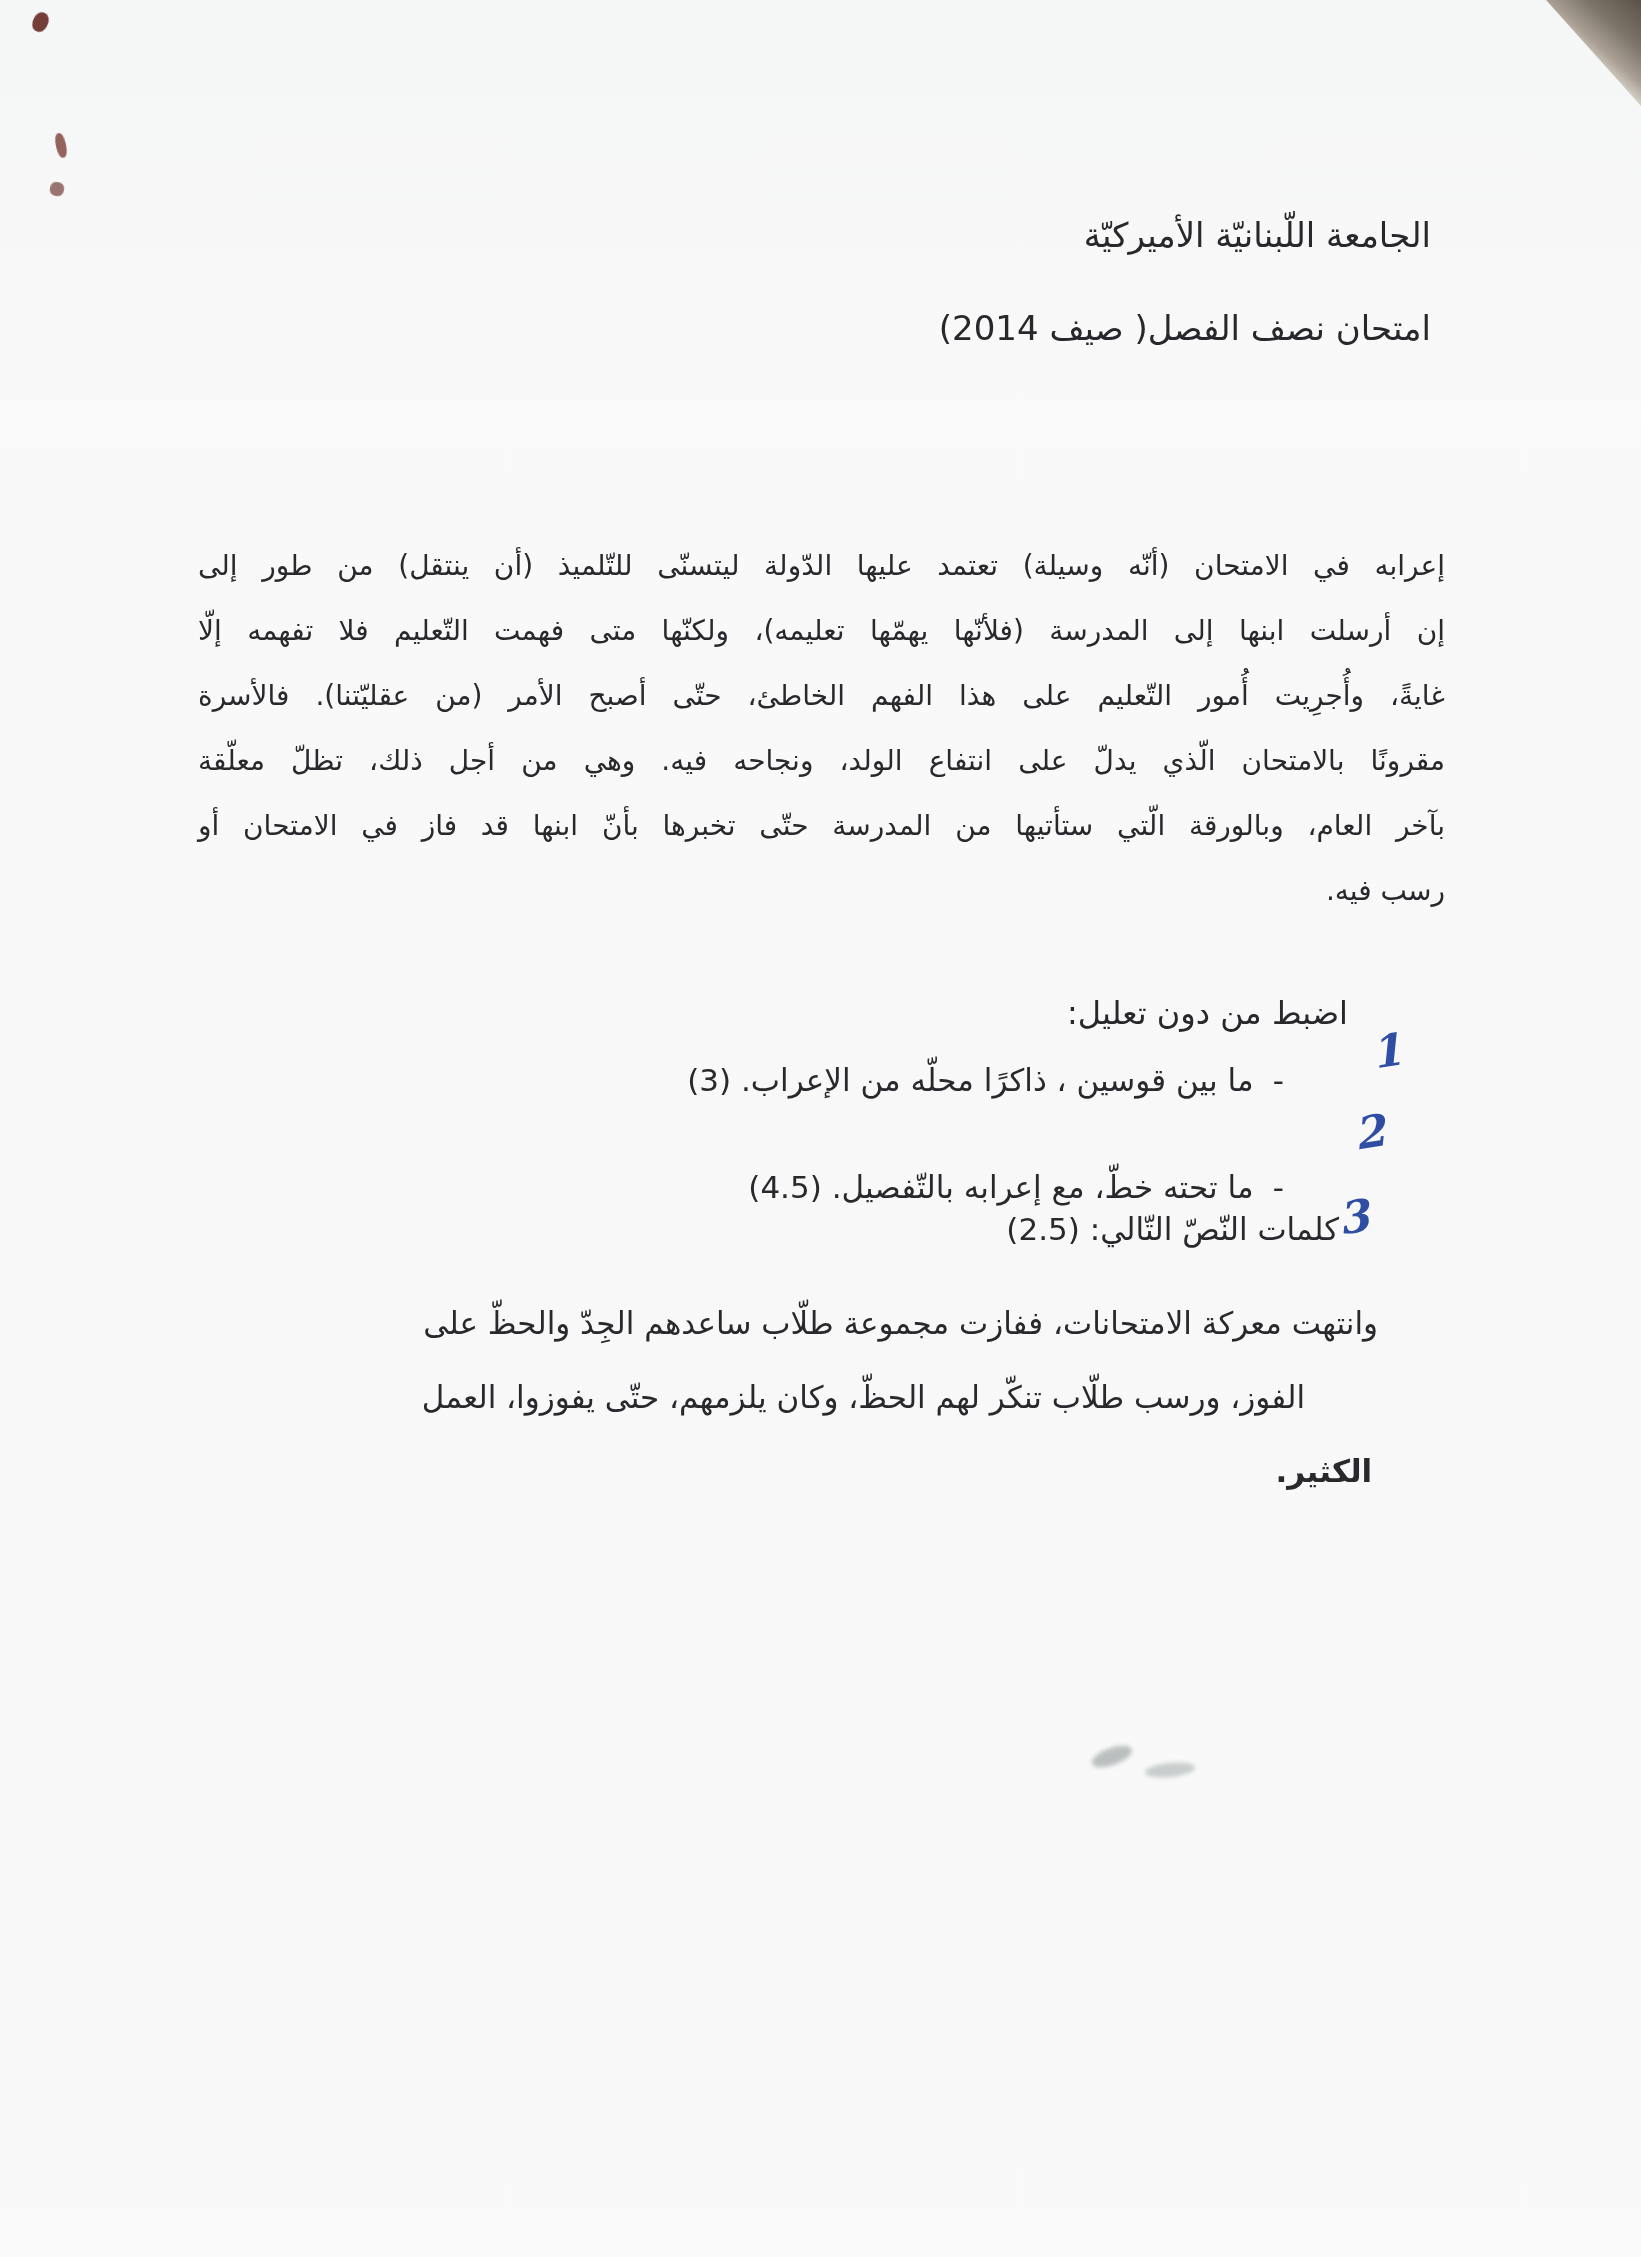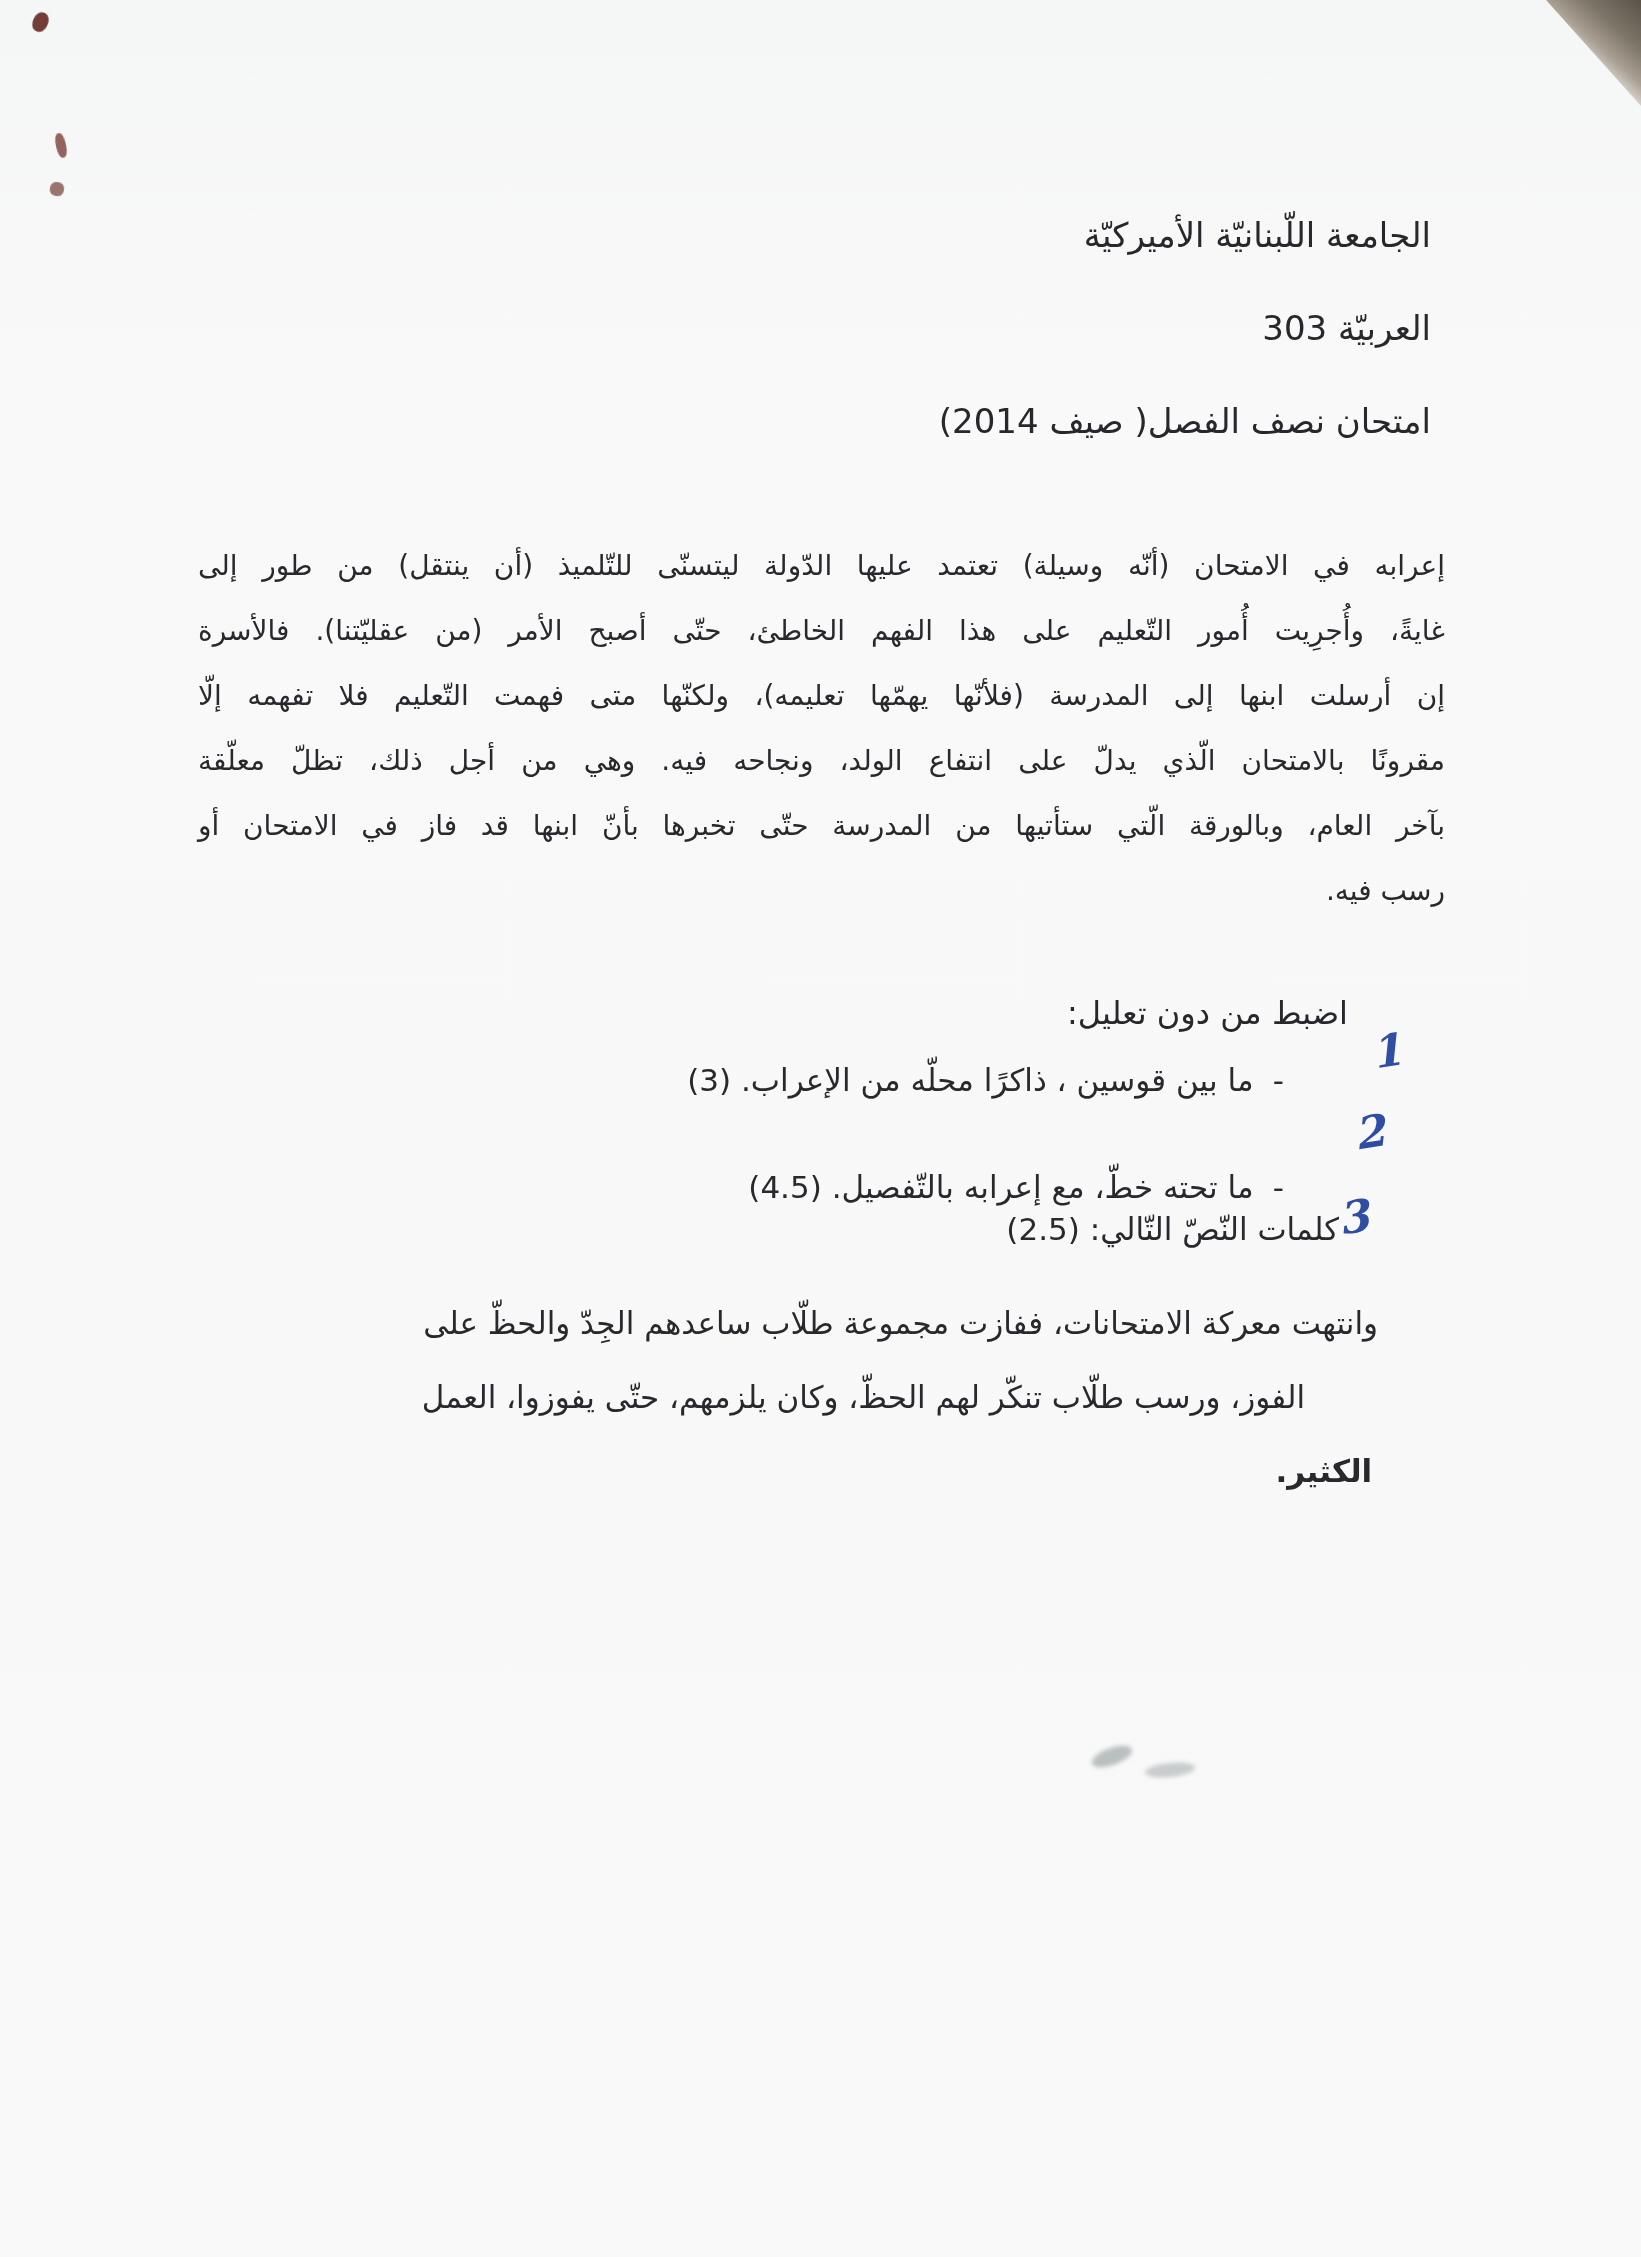--- a/index.html
+++ b/index.html
@@ -75,28 +75,27 @@
 
   <div class="corner-fold"></div>
   <div class="ink-mark ink-a"></div>
   <div class="ink-mark ink-b"></div>
   <div class="ink-mark ink-c"></div>
   <div class="pencil pencil-1"></div>
   <div class="pencil pencil-2"></div>
 
   <div class="header-block rtl">
     <div>الجامعة اللّبنانيّة الأميركيّة</div>
-    <div>العربيّة 303</div>
     <div>امتحان نصف الفصل( صيف 2014)</div>
   </div>
 
   <div class="main-text rtl">
     <div class="jline"><span>إعرابه في الامتحان (أنّه وسيلة)  تعتمد عليها </span><span class="u">الدّولة</span><span> ليتسنّى للتّلميذ (أن </span><span class="u">ينتقل</span><span>) من طور إلى</span></div>
+    <div class="jline"><span>إن </span><span class="u">أرسلت</span><span> ابنها إلى المدرسة (فلأنّها يهمّها </span><span class="u">تعليمه</span><span>)، ولكنّها متى فهمت التّعليم </span><span class="u">فلا تفهمه</span><span> إلّا</span></div>
     <div class="jline"><span class="u">غايةً</span><span>، وأُجرِيت </span><span class="u">أُمور</span><span> التّعليم على هذا </span><span class="u">الفهم</span><span> </span><span class="u">الخاطئ</span><span>، حتّى أصبح الأمر (من </span><span class="u">عقليّتنا</span><span>). فالأسرة</span></div>
-    <div class="jline"><span>إن </span><span class="u">أرسلت</span><span> ابنها إلى المدرسة (فلأنّها يهمّها </span><span class="u">تعليمه</span><span>)، ولكنّها متى فهمت التّعليم </span><span class="u">فلا تفهمه</span><span> إلّا</span></div>
     <div class="jline"><span>مقرونًا بالامتحان الّذي يدلّ على انتفاع الولد، ونجاحه فيه. وهي من أجل ذلك، تظلّ </span><span class="u">معلّقة</span></div>
     <div class="jline"><span>بآخر العام، وبالورقة الّتي ستأتيها من المدرسة حتّى </span><span class="u">تخبرها</span><span> بأنّ ابنها قد فاز في الامتحان أو</span></div>
     <div class="lline"><span>رسب فيه.</span></div>
   </div>
 
   <div class="instr-title rtl">اضبط من دون تعليل:</div>
 
   <span class="hw-num hw1">1</span>
   <div class="q-row q1 rtl">
     <span class="dash">-</span><span><span>ما بين قوسين ، ذاكرًا محلّه من الإعراب. (3)</span></span>

